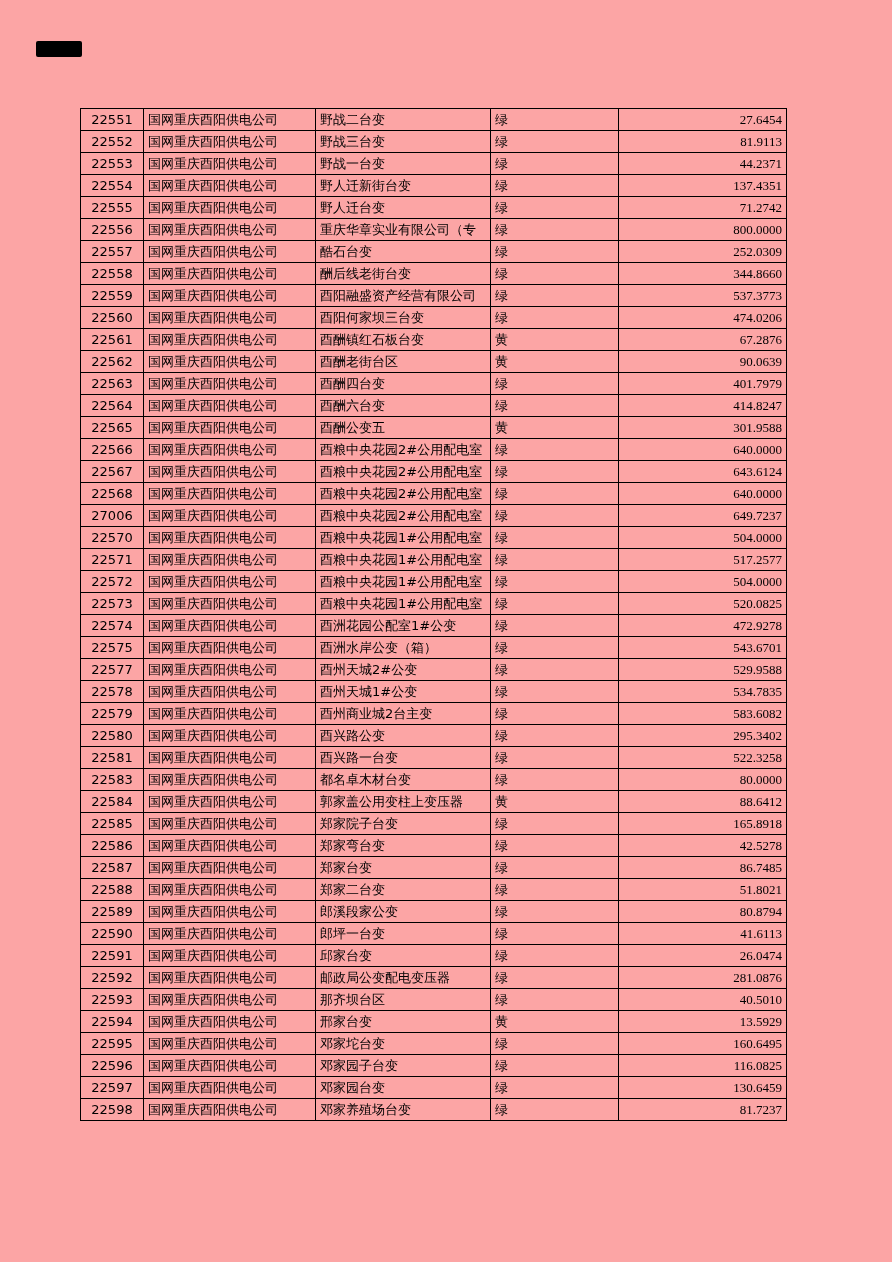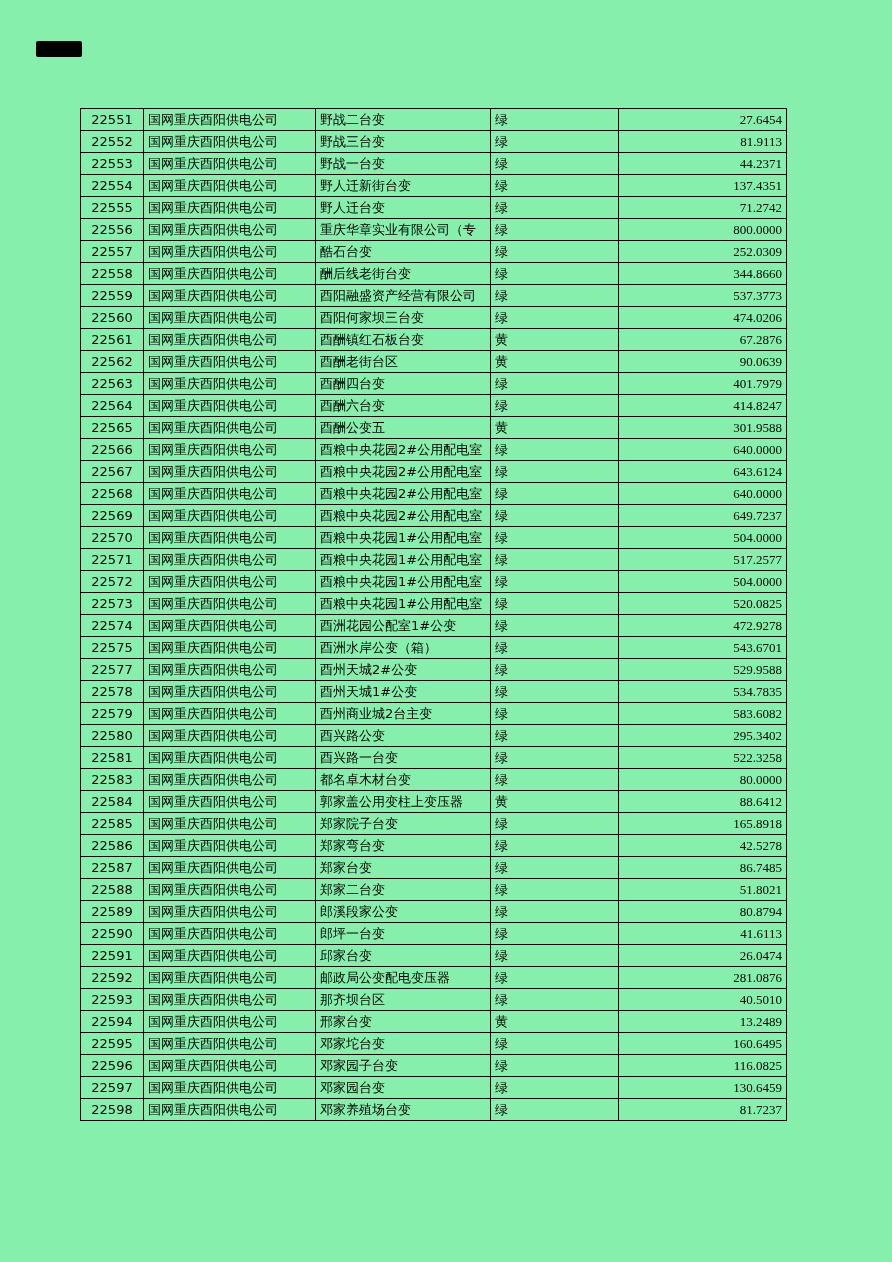--- a/index.html
+++ b/index.html
@@ -6,21 +6,21 @@
   html, body {
     width: 892px; height: 1262px;
     background: #ffffff;
     font-family: "DejaVu Sans", "Liberation Sans", sans-serif;
     position: relative;
     overflow: hidden;
     color: #000;
   }
   .page {
     position: absolute; inset: 0;
-    background: #86efac;
+    background: #fca5a5;
   }
   .page-mark {
     position: absolute;
     left: 36px; top: 41px;
     width: 46px; height: 16px;
     background: #000;
     border-radius: 2px;
   }
   table.data-table {
     position: absolute;
@@ -173,21 +173,21 @@
     <td class="c-value">643.6124</td>
   </tr>
         <tr>
     <td class="c-id">22568</td>
     <td class="c-company">国网重庆酉阳供电公司</td>
     <td class="c-station">酉粮中央花园2#公用配电室</td>
     <td class="c-status">绿</td>
     <td class="c-value">640.0000</td>
   </tr>
         <tr>
-    <td class="c-id">22569</td>
+    <td class="c-id">27006</td>
     <td class="c-company">国网重庆酉阳供电公司</td>
     <td class="c-station">酉粮中央花园2#公用配电室</td>
     <td class="c-status">绿</td>
     <td class="c-value">649.7237</td>
   </tr>
         <tr>
     <td class="c-id">22570</td>
     <td class="c-company">国网重庆酉阳供电公司</td>
     <td class="c-station">酉粮中央花园1#公用配电室</td>
     <td class="c-status">绿</td>
@@ -338,21 +338,21 @@
     <td class="c-company">国网重庆酉阳供电公司</td>
     <td class="c-station">那齐坝台区</td>
     <td class="c-status">绿</td>
     <td class="c-value">40.5010</td>
   </tr>
         <tr>
     <td class="c-id">22594</td>
     <td class="c-company">国网重庆酉阳供电公司</td>
     <td class="c-station">邢家台变</td>
     <td class="c-status">黄</td>
-    <td class="c-value">13.2489</td>
+    <td class="c-value">13.5929</td>
   </tr>
         <tr>
     <td class="c-id">22595</td>
     <td class="c-company">国网重庆酉阳供电公司</td>
     <td class="c-station">邓家坨台变</td>
     <td class="c-status">绿</td>
     <td class="c-value">160.6495</td>
   </tr>
         <tr>
     <td class="c-id">22596</td>

